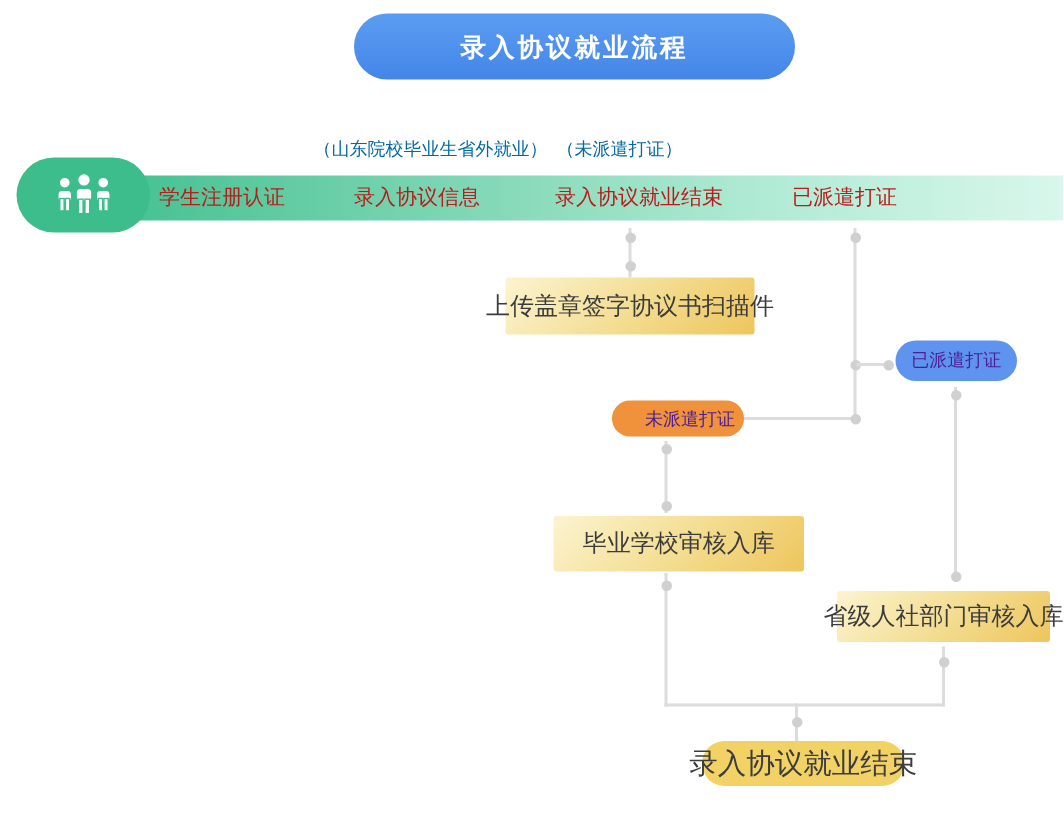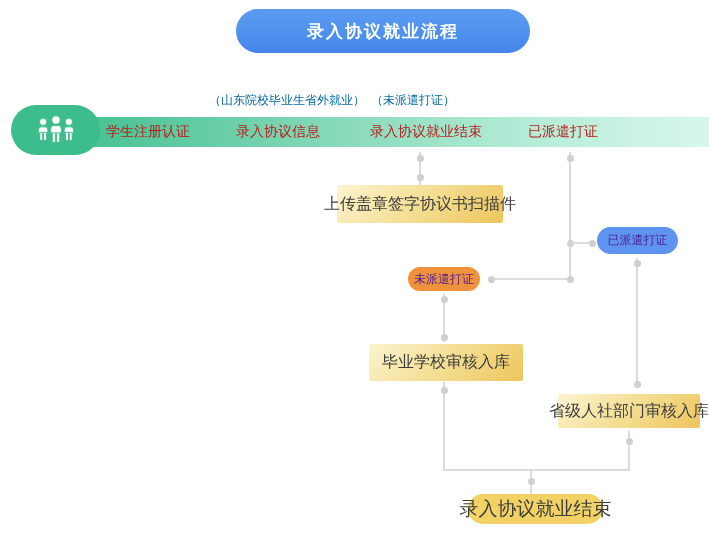--- a/index.html
+++ b/index.html
@@ -38,21 +38,21 @@
   .ybox{
     position:absolute;display:flex;align-items:center;justify-content:center;
     background:linear-gradient(135deg,#fcf4d0 0%,#f3dc8e 55%,#eec55d 100%);
     color:#3c3c3c;font-size:16px;border-radius:2px;white-space:nowrap;
   }
   .pill{
     position:absolute;display:flex;align-items:center;justify-content:center;
     color:#4c1d95;font-size:12px;white-space:nowrap;
   }
   .pill-blue{background:#5f93f0;border-radius:14px;}
-  .pill-orange{background:#f0913c;border-radius:13px;}
+  .pill-orange{background:#f0913c;border-radius:13px;padding-left:16px;}
   .pill-end{
     background:#f2d264;border-radius:15px;color:#3c3c3c;font-size:19px;
   }
 </style>
 </head>
 <body>
 
 <div class="stage">
 
   <div class="title-pill">录入协议就业流程</div>
@@ -116,17 +116,17 @@
   <div class="vline" style="left:628px;top:431px;width:2px;height:40px;"></div>
   <div class="dot" style="left:626px;top:438px;"></div>
 
   <div class="hline" style="left:443px;top:469px;width:187px;height:2px;"></div>
   <div class="vline" style="left:530px;top:469px;width:2px;height:26px;"></div>
   <div class="dot" style="left:528px;top:478px;"></div>
 
   <div class="ybox" style="left:337px;top:185px;width:166px;height:38px;">上传盖章签字协议书扫描件</div>
   <div class="pill pill-blue" style="left:597px;top:227px;width:81px;height:27px;">已派遣打证</div>
   <div class="pill pill-orange" style="left:408px;top:267px;width:72px;height:24px;">未派遣打证</div>
-  <div class="ybox" style="left:369px;top:344px;width:154px;height:37px;">毕业学校审核入库</div>
+  <div class="ybox" style="left:369px;top:344px;width:167px;height:37px;">毕业学校审核入库</div>
   <div class="ybox" style="left:558px;top:394px;width:142px;height:34px;">省级人社部门审核入库</div>
   <div class="pill pill-end" style="left:468px;top:494px;width:135px;height:30px;">录入协议就业结束</div>
 
 </div>
 
 </body></html>

